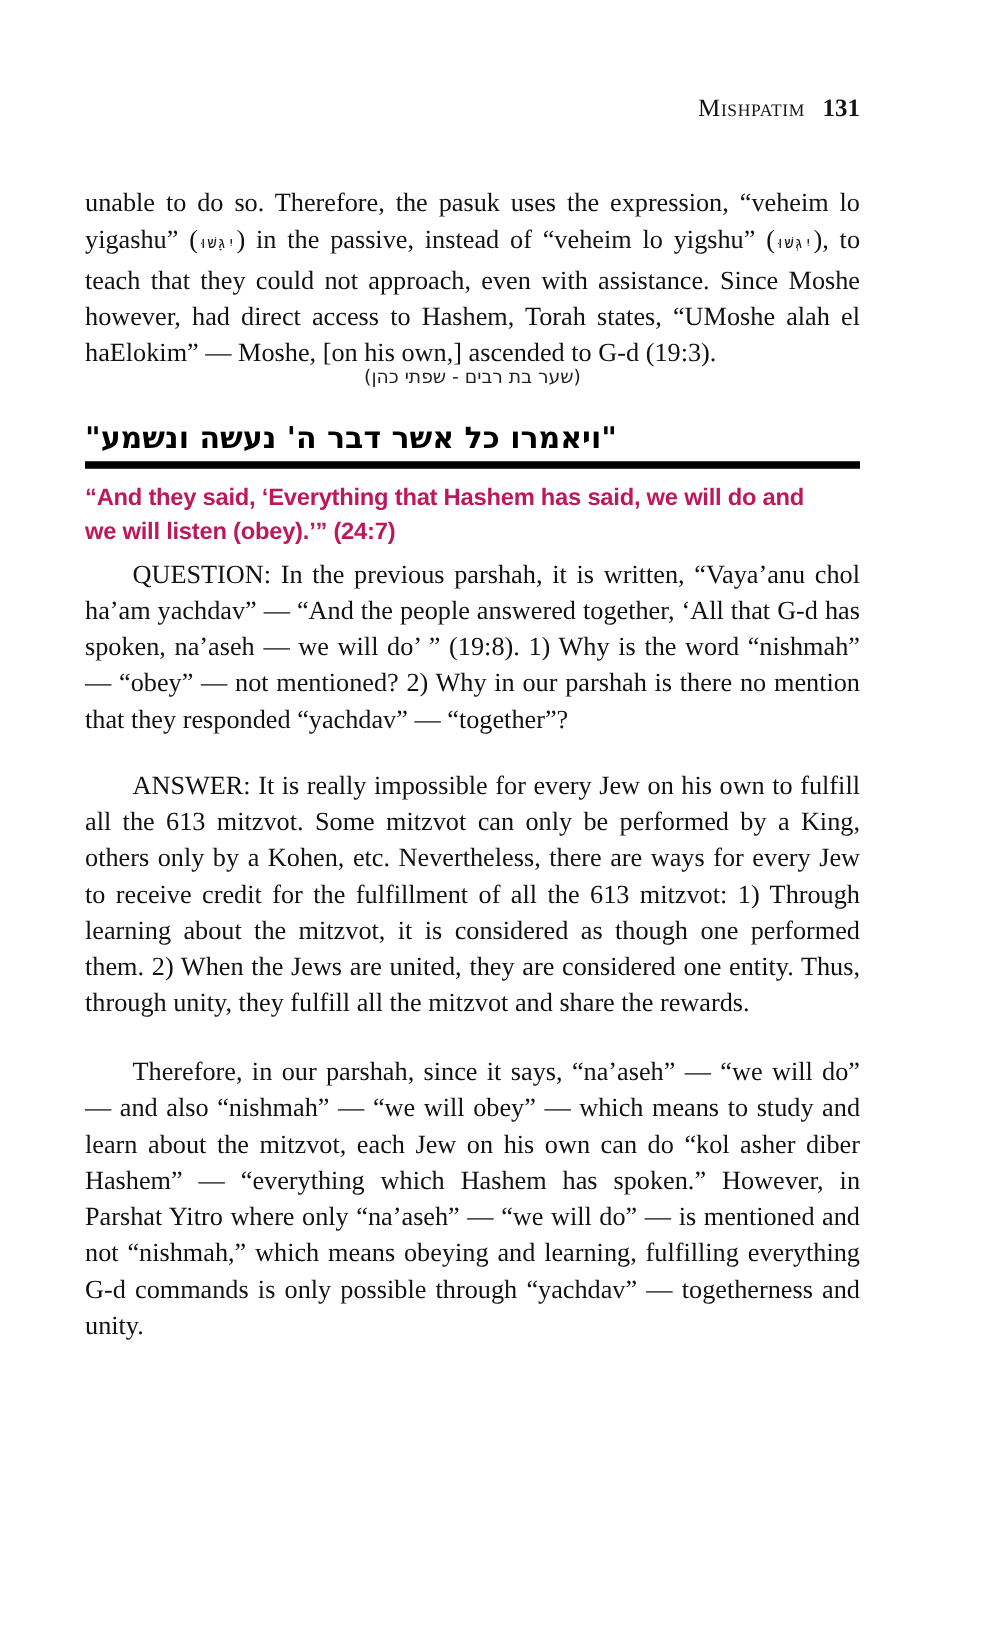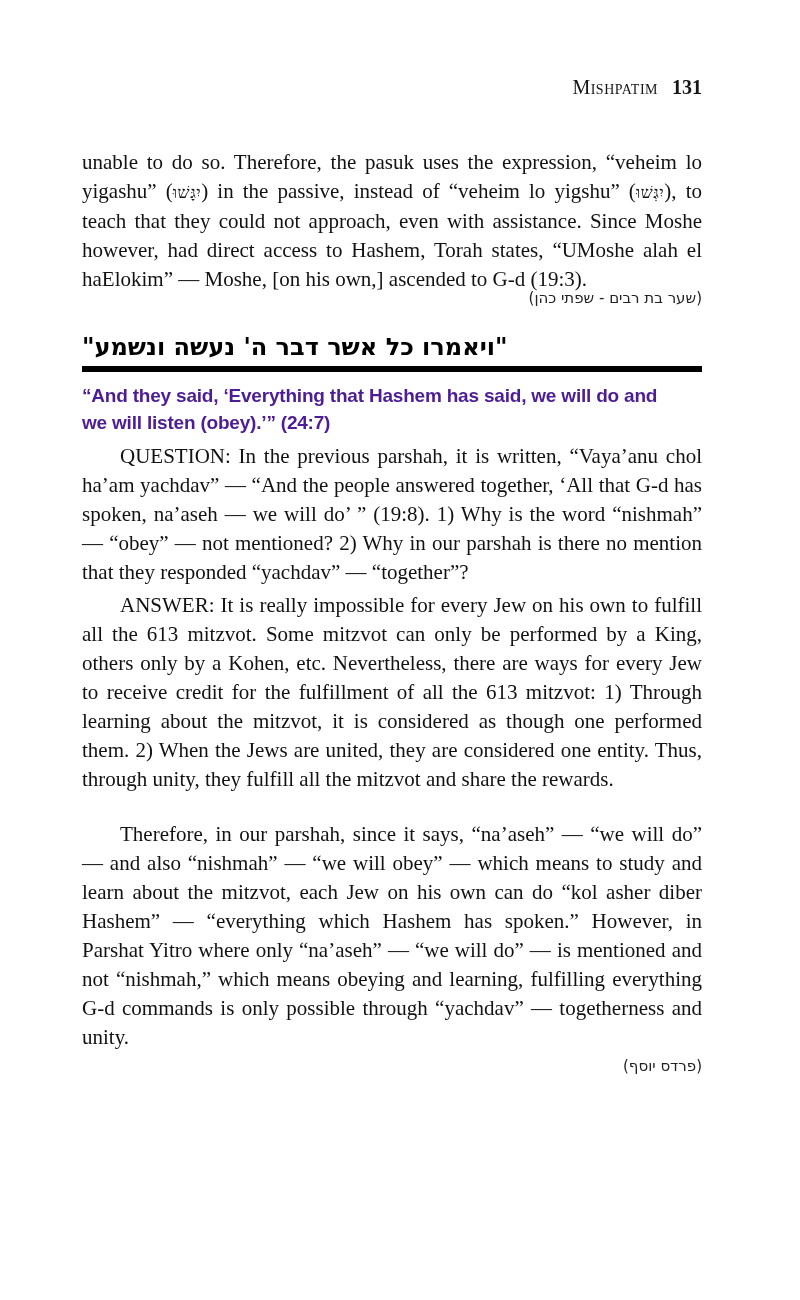--- a/index.html
+++ b/index.html
@@ -7,21 +7,21 @@
     position: relative;
     width: 800px;
     height: 1300px;
     background: #ffffff;
     overflow: hidden;
     font-family: "Liberation Serif", serif;
     color: #111111;
   }
   .content {
     position: absolute;
-    left: 82px;
+    left: 68px;
     top: 0;
     width: 620px;
   }
   .running-head {
     margin-top: 76px;
     text-align: right;
     font-size: 20px;
     line-height: 22px;
     color: #151515;
   }
@@ -38,26 +38,26 @@
     font-size: 21px;
     line-height: 29px;
     text-align: justify;
     text-indent: 38px;
     color: #121212;
   }
   .body-para.no-indent { text-indent: 0; }
   .para-first { margin-top: 50px; }
   .seg-i { }
   .seg-h {
-    font-family: Liberation Serif, serif;
-    font-size: 17px;
+    font-family: Liberation Mono, monospace;
+    font-size: 12px;
     letter-spacing: 0.5px;
   }
   .attribution {
-    text-align: right; 
+    text-align: center; 
     direction: rtl;
     font-family: "DejaVu Sans", sans-serif;
     font-size: 15px;
     line-height: 20px;
     color: #222222;
   }
   .attribution-1 { margin-top: -6px; }
   .attribution-2 { margin-top: 4px; }
   .hebrew-heading {
     margin: 24px 0 0 0;
@@ -76,24 +76,24 @@
     background: #000000;
   }
   .translation {
     margin: 10px 0 0 0;
     max-width: 588px;
     font-family: "Liberation Sans", sans-serif;
     font-weight: bold;
     font-size: 19px;
     line-height: 27px;
     letter-spacing: -0.2px;
-    color: #4c1d95;
+    color: #be185d;
   }
   .gap-q { margin-top: 6px; }
-  .gap-a { margin-top: 4px; }
+  .gap-a { margin-top: 24px; }
   .gap-c { margin-top: 26px; }
 </style>
 </head>
 <body>
 
 <div class="page">
   <div class="content">
 
     <div class="running-head">
       <span class="parshah">Mishpatim</span><span class="pagenum">131</span>
@@ -108,16 +108,15 @@
     <div class="heading-bar"></div>
 
     <h3 class="translation">“And they said, ‘Everything that Hashem has said, we will do and we will listen (obey).’” (24:7)</h3>
 
     <p class="body-para gap-q"><span class="seg-n">QUESTION: In the previous </span><span class="seg-i">parshah</span><span class="seg-n">, it is written, </span><span class="seg-i">“Vaya’anu chol ha’am yachdav”</span><span class="seg-n"> — “And the people answered together, ‘All that G-d has spoken, </span><span class="seg-i">na’aseh</span><span class="seg-n"> — we will do’ ” (19:8). 1) Why is the word </span><span class="seg-i">“nishmah”</span><span class="seg-n"> — “obey” — not mentioned? 2) Why in our </span><span class="seg-i">parshah</span><span class="seg-n"> is there no mention that they responded </span><span class="seg-i">“yachdav”</span><span class="seg-n"> — “together”?</span></p>
 
     <p class="body-para gap-a"><span class="seg-n">ANSWER: It is really impossible for every Jew on his own to fulfill all the 613 </span><span class="seg-i">mitzvot</span><span class="seg-n">. Some </span><span class="seg-i">mitzvot</span><span class="seg-n"> can only be performed by a King, others only by a </span><span class="seg-i">Kohen</span><span class="seg-n">, etc. Nevertheless, there are ways for every Jew to receive credit for the fulfillment of all the 613 </span><span class="seg-i">mitzvot:</span><span class="seg-n"> 1) Through learning about the </span><span class="seg-i">mitzvot</span><span class="seg-n">, it is considered as though one performed them. 2) When the Jews are united, they are considered one entity. Thus, through unity, they fulfill all the </span><span class="seg-i">mitzvot</span><span class="seg-n"> and share the rewards.</span></p>
 
     <p class="body-para gap-c"><span class="seg-n">Therefore, in our </span><span class="seg-i">parshah</span><span class="seg-n">, since it says, </span><span class="seg-i">“na’aseh”</span><span class="seg-n"> — “we will do” — and also </span><span class="seg-i">“nishmah”</span><span class="seg-n"> — “we will obey” — which means to study and learn about the </span><span class="seg-i">mitzvot</span><span class="seg-n">, each Jew on his own can do </span><span class="seg-i">“kol asher diber Hashem”</span><span class="seg-n"> — </span><span class="seg-i">“everything</span><span class="seg-n"> which Hashem has spoken.” However, in </span><span class="seg-i">Parshat Yitro</span><span class="seg-n"> where only </span><span class="seg-i">“na’aseh”</span><span class="seg-n"> — “we will do” — is mentioned and not </span><span class="seg-i">“nishmah,”</span><span class="seg-n"> which means obeying and learning, fulfilling </span><span class="seg-i">everything</span><span class="seg-n"> G-d commands is </span><span class="seg-i">only</span><span class="seg-n"> possible through </span><span class="seg-i">“yachdav”</span><span class="seg-n"> — togetherness and unity.</span></p>
 
-    <div class="attribution attribution-2">(פרדס יוסף)</div>
 
   </div>
 </div>
 
 </body></html>

